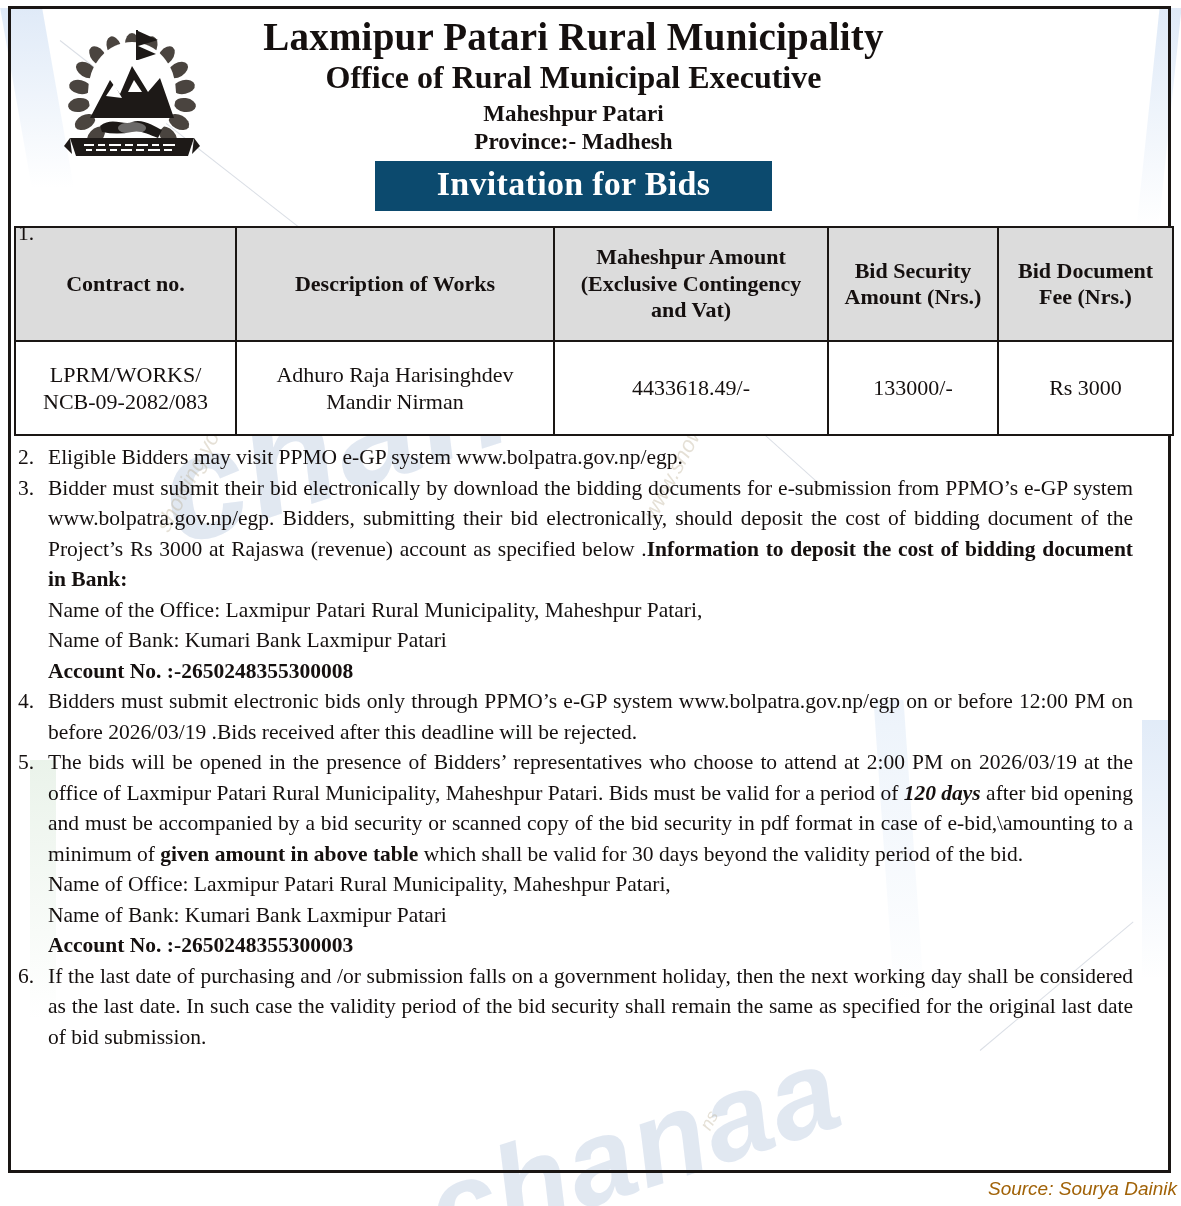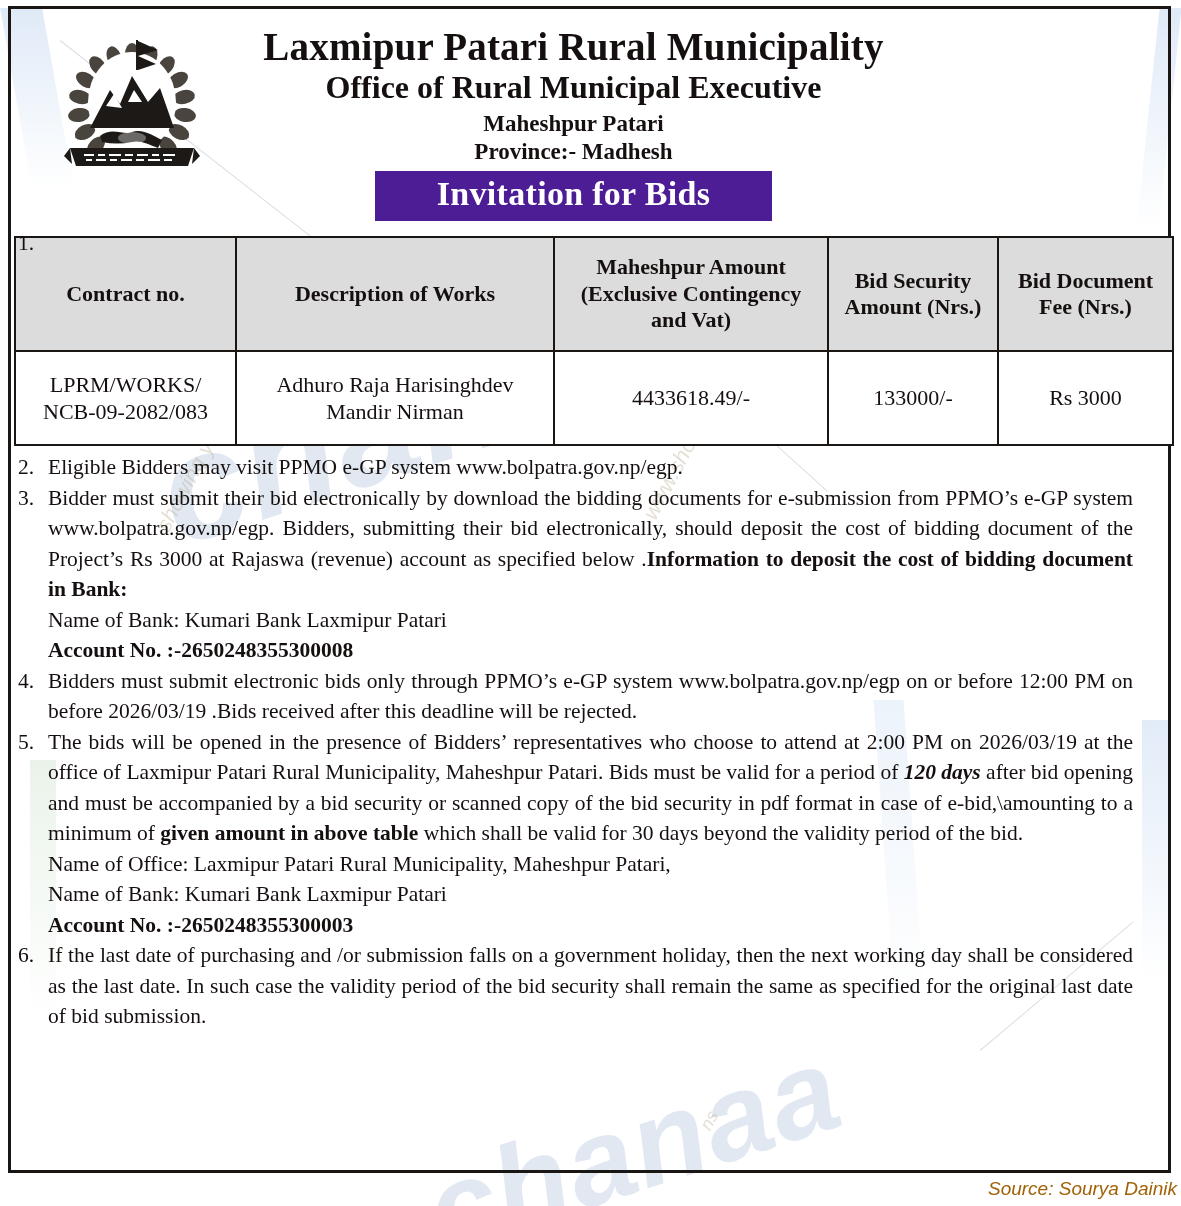--- a/index.html
+++ b/index.html
@@ -54,21 +54,21 @@
   
   #frame{
     position:absolute;z-index:2;
     left:8px;top:6px;width:1163px;height:1167px;
     border:3px solid #1a1614;
     background:transparent;
     box-sizing:border-box;
   }
   #content{
     position:relative;z-index:3;
-    padding:16px 14px;
+    padding:6px 14px;
     box-sizing:border-box;
     width:1147px;
   }
 
   
   .header-row{position:relative;height:212px;}
   .emblem{
     position:absolute;left:48px;top:16px;width:140px;height:150px;
   }
   .titles{padding-top:10px;text-align:center;}
@@ -78,21 +78,21 @@
   }
   .org-sub{
     font-size:32px;font-weight:bold;line-height:1.12;margin:3px 0 0 0;
   }
   .place{font-size:23px;font-weight:bold;line-height:1.18;margin:4px 0 0 0;}
   .province{font-size:23px;font-weight:bold;line-height:1.18;margin:1px 0 0 0;text-align:center;}
 
   .banner-wrap{text-align:center;margin-top:6px;}
   .banner{
     display:inline-block;
-    background:#4c1d95;color:#ffffff;
+    background:#0c4a6e;color:#ffffff;
     font-size:34px;font-weight:bold;
     padding:3px 62px 6px 62px;
     letter-spacing:.3px;
     line-height:1.18;
   }
   .pubdate{
     text-align:center;font-size:22px;font-weight:bold;margin-top:3px;
   }
   .item{
     position:relative;
@@ -303,20 +303,21 @@
   </table>
 
   <div class="item">
     <span class="num">2.</span>
     <span>Eligible Bidders may visit PPMO e-GP system www.bolpatra.gov.np/egp.</span>
   </div>
 
   <div class="item">
     <span class="num">3.</span><span>Bidder must submit their bid electronically by download the bidding documents for e-submission from PPMO’s e-GP system www.bolpatra.gov.np/egp. Bidders, submitting their bid electronically,  should  deposit  the  cost  of  bidding  document  of  the Project’s Rs 3000 at   Rajaswa (revenue)  account  as  specified  below .</span><span class="b">Information to deposit the cost of bidding document in Bank:</span>
   </div>
+  <div class="plain">Name of the Office: Laxmipur Patari Rural Municipality, Maheshpur Patari,</div>
   <div class="plain">Name of Bank: Kumari Bank Laxmipur Patari</div>
   <div class="plain"><span class="b">Account No. :-</span><span class="b">2650248355300008</span></div>
 
   <div class="item">
     <span class="num">4.</span>
     <span>Bidders must submit electronic bids only through PPMO’s e-GP system www.bolpatra.gov.np/egp on or before 12:00 PM on before 2026/03/19 .Bids received after this deadline will be rejected.</span>
   </div>
 
   <div class="item">
     <span class="num">5.</span><span>The bids will be opened in the presence of Bidders’ representatives who choose to attend at 2:00 PM on 2026/03/19 at the office of Laxmipur Patari Rural Municipality, Maheshpur Patari. Bids must be valid for a period of </span><span class="bi nowrap">120 days</span><span> after bid opening and must be accompanied by a bid security or scanned copy of the bid security in pdf format in case of e-bid,\amounting to a minimum of </span><span class="b">given amount in above table</span><span>  which shall be valid for 30 days beyond the validity period of the bid.</span>

